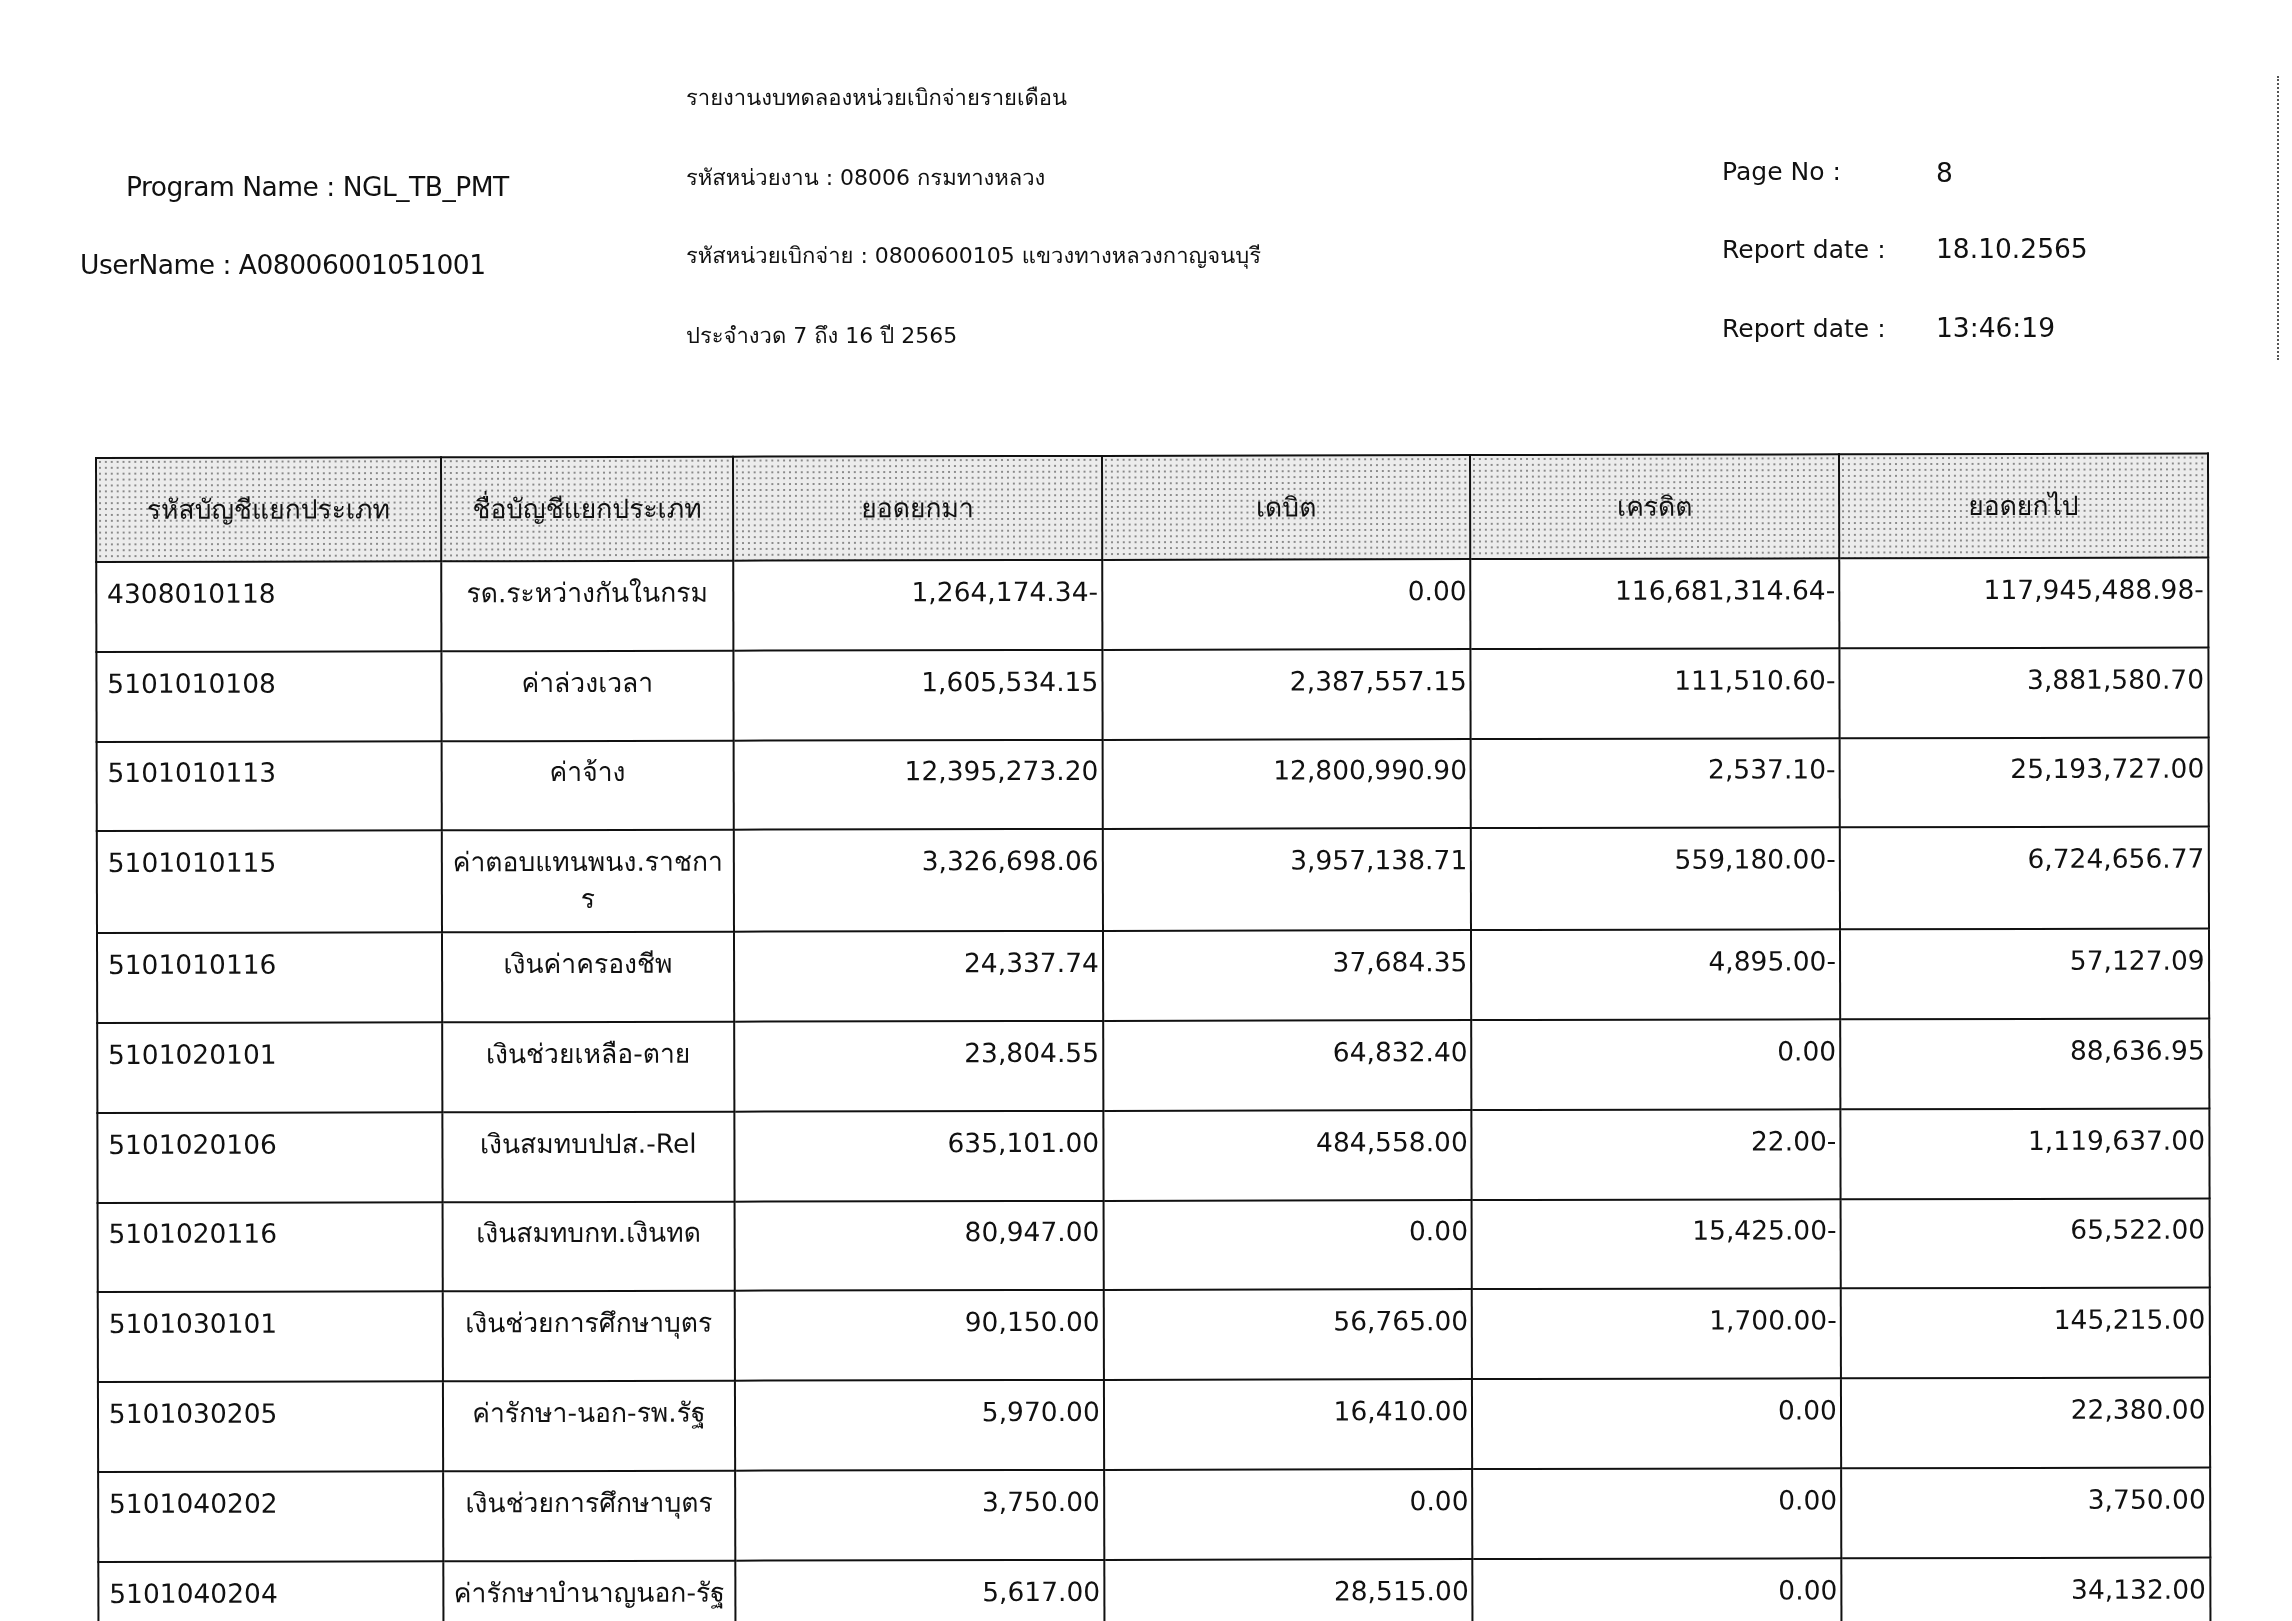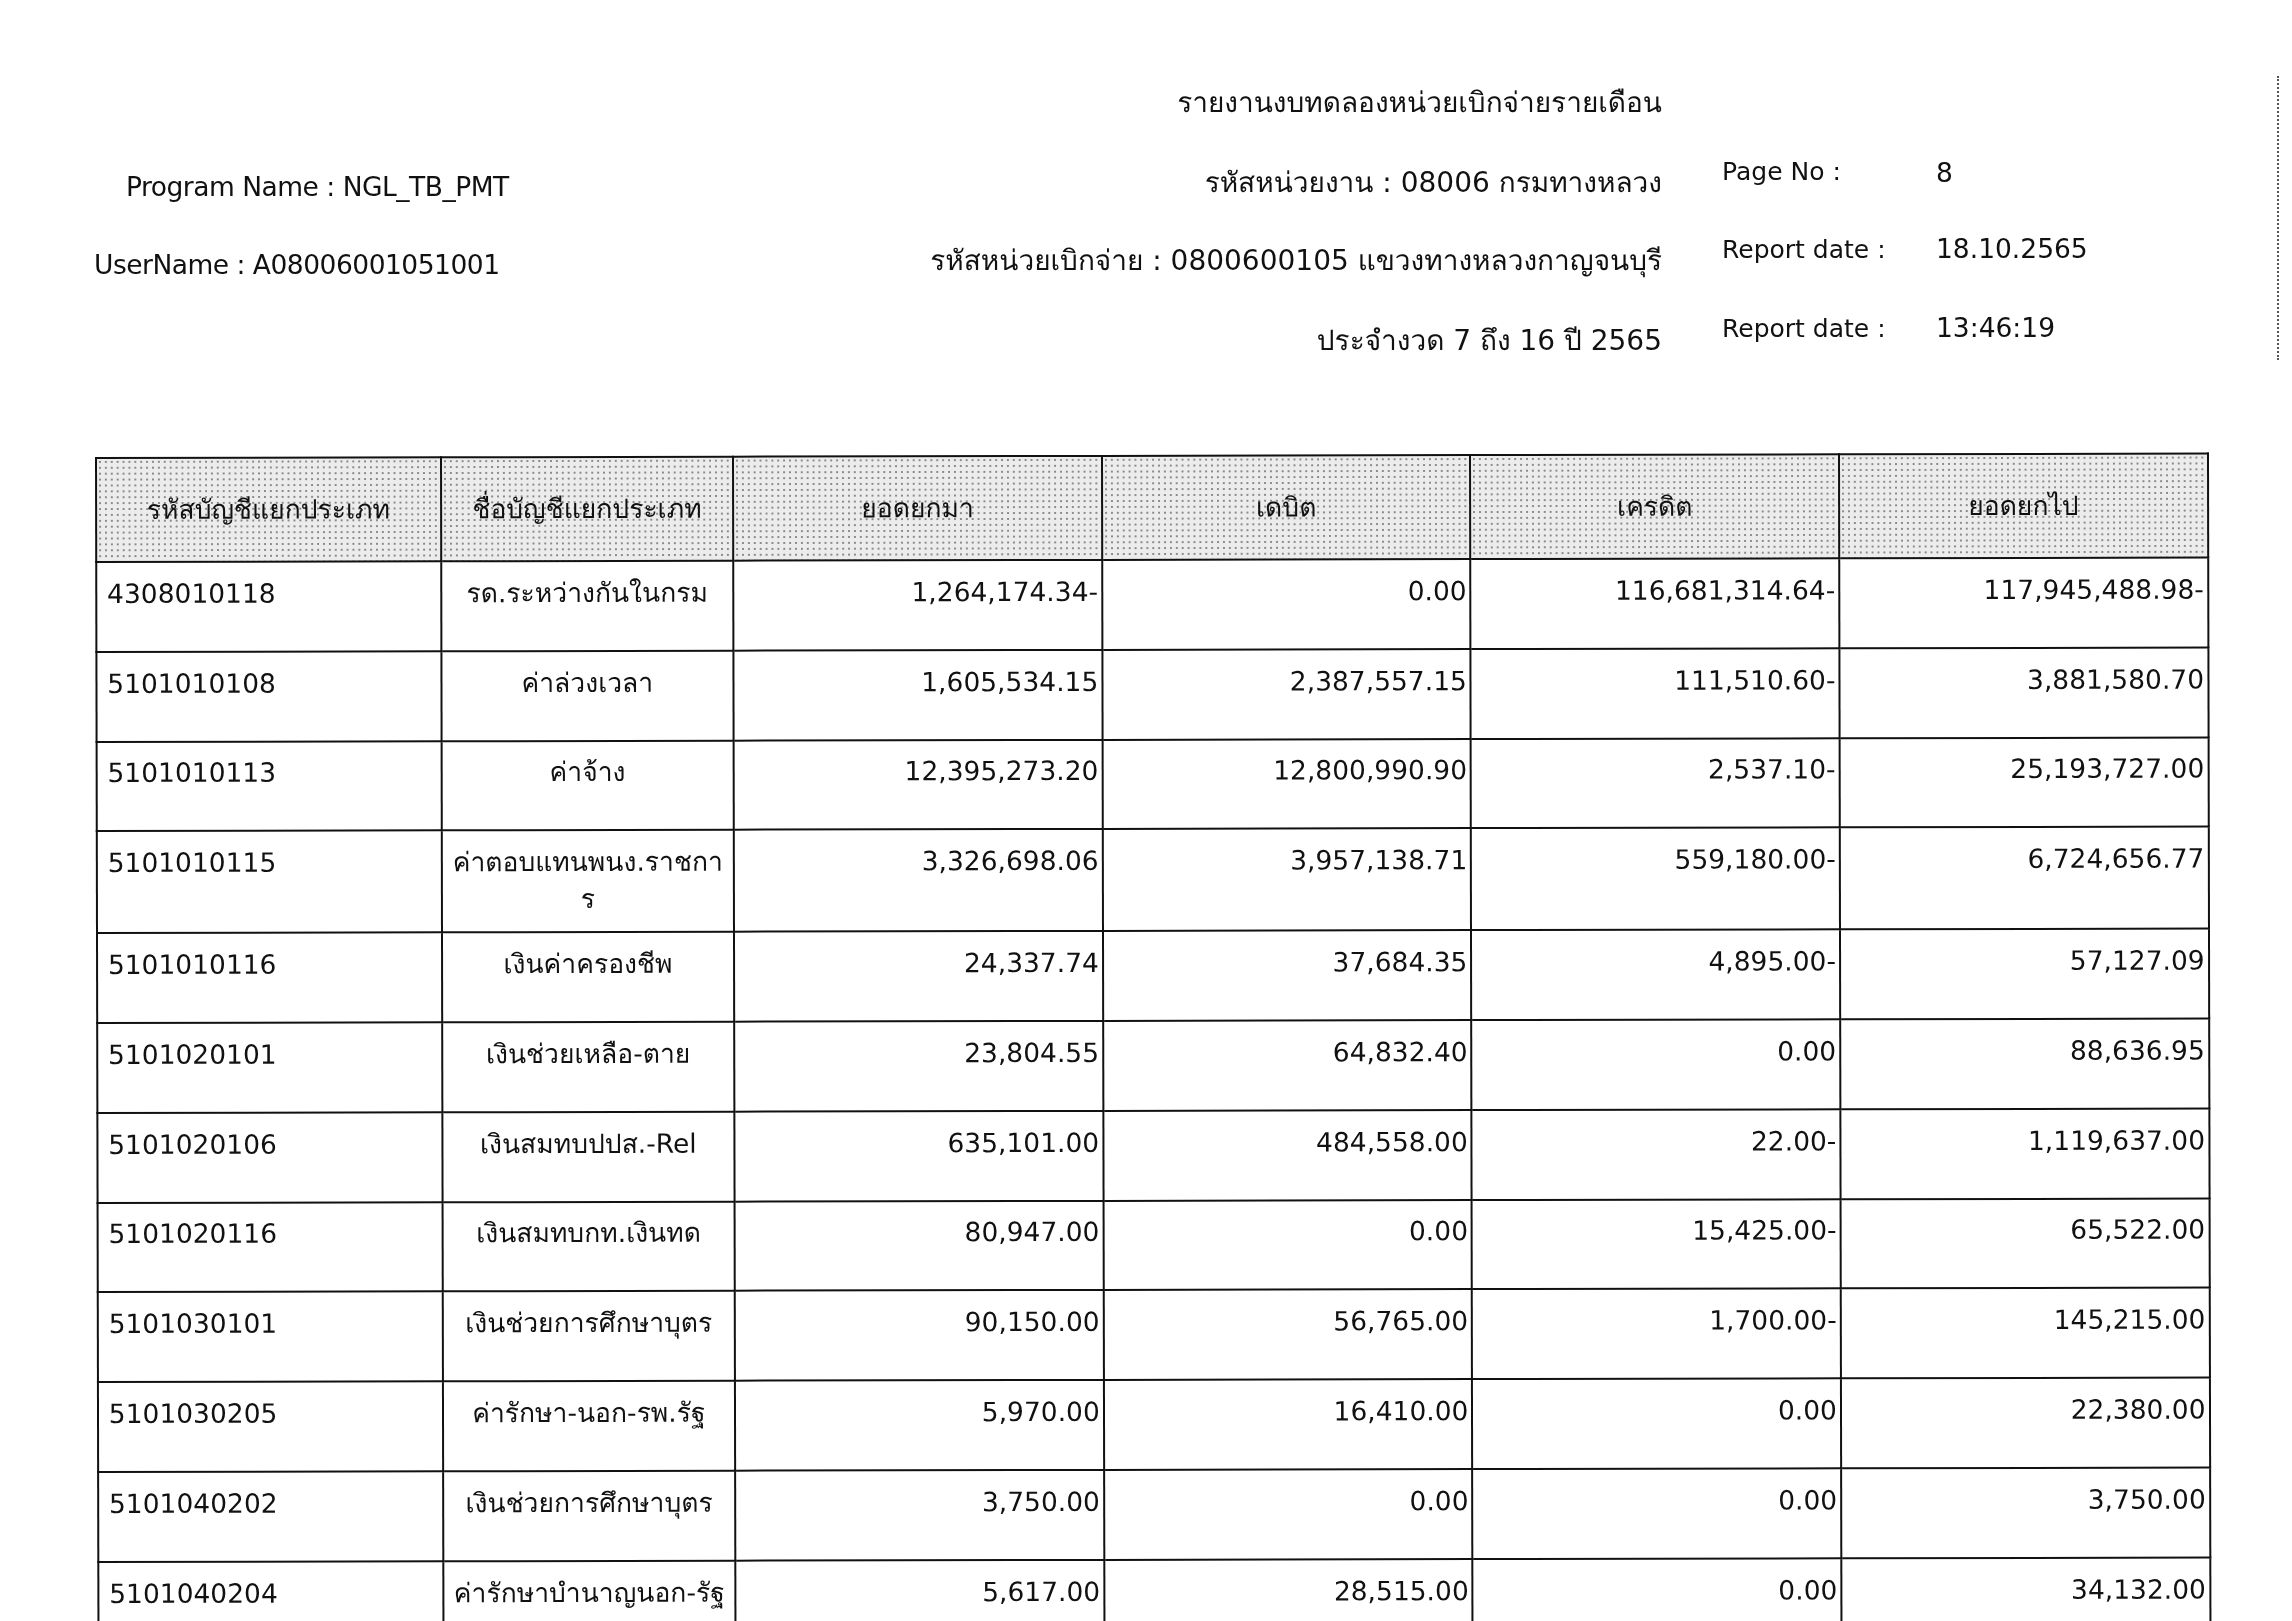--- a/index.html
+++ b/index.html
@@ -14,23 +14,23 @@
       overflow: hidden;
       font-family: "DejaVu Sans", "Liberation Sans", sans-serif;
       color: #111111;
     }
     .abs { position: absolute; white-space: nowrap; }
     .meta-left {
       font-size: 26.5px;
       letter-spacing: -0.5px;
     }
     .meta-center {
-      font-size: 28px;
-      text-align: right;
-      left: 652px;
+      font-size: 22px;
+      text-align: left;
+      left: 686px;
       width: 1010px;
     }
     .meta-right-label {
       font-size: 25px;
       left: 1722px;
     }
     .meta-right-value {
       font-size: 26.5px;
       left: 1936px;
     }
@@ -73,21 +73,21 @@
     .report-table tr.tall td { height: 88px; }
     .col-code { width: 323px; text-align: left; }
     .col-name { width: 271px; text-align: center; white-space: normal; word-break: break-all; }
     .col-num { width: 347px; text-align: right; }
     td.col-num { padding-right: 3px; }
   </style>
 </head>
 <body>
 
 <div class="abs meta-left" style="left:94px; top:171px;margin-left:32px;">Program Name : NGL_TB_PMT</div>
-<div class="abs meta-left" style="left:94px; top:249px;">UserName : A08006001051001</div>
+<div class="abs meta-left" style="left:80px; top:249px;">UserName : A08006001051001</div>
 
 <div class="abs meta-center" style="top:80px;">รายงานงบทดลองหน่วยเบิกจ่ายรายเดือน</div>
 <div class="abs meta-center" style="top:160px;">รหัสหน่วยงาน : 08006 กรมทางหลวง</div>
 <div class="abs meta-center" style="top:238px;">รหัสหน่วยเบิกจ่าย : 0800600105 แขวงทางหลวงกาญจนบุรี</div>
 <div class="abs meta-center" style="top:318px;">ประจำงวด 7 ถึง 16 ปี 2565</div>
 
 <div class="abs meta-right-label" style="top:157px;">Page No :</div>
 <div class="abs meta-right-value" style="top:157px;">8</div>
 <div class="abs meta-right-label" style="top:235px;">Report date :</div>
 <div class="abs meta-right-value" style="top:233px;">18.10.2565</div>

